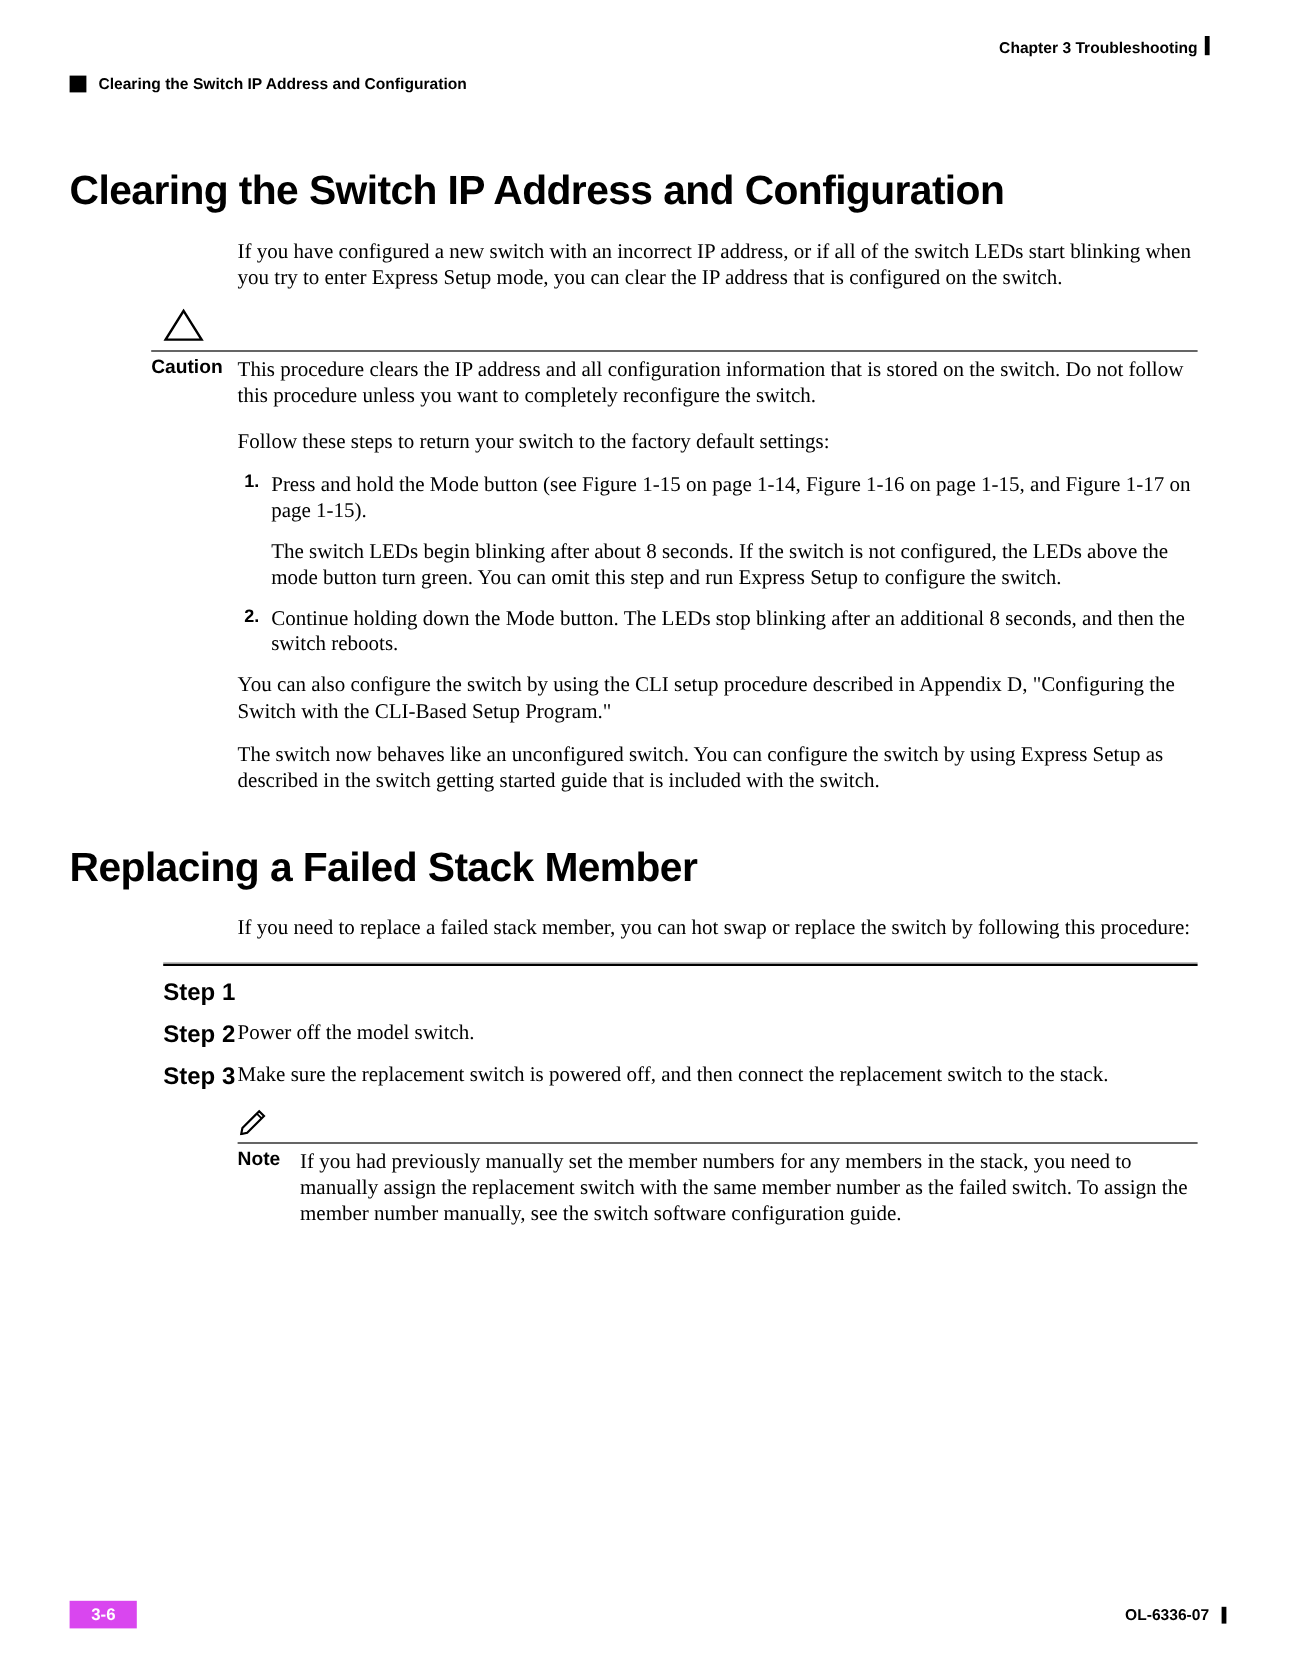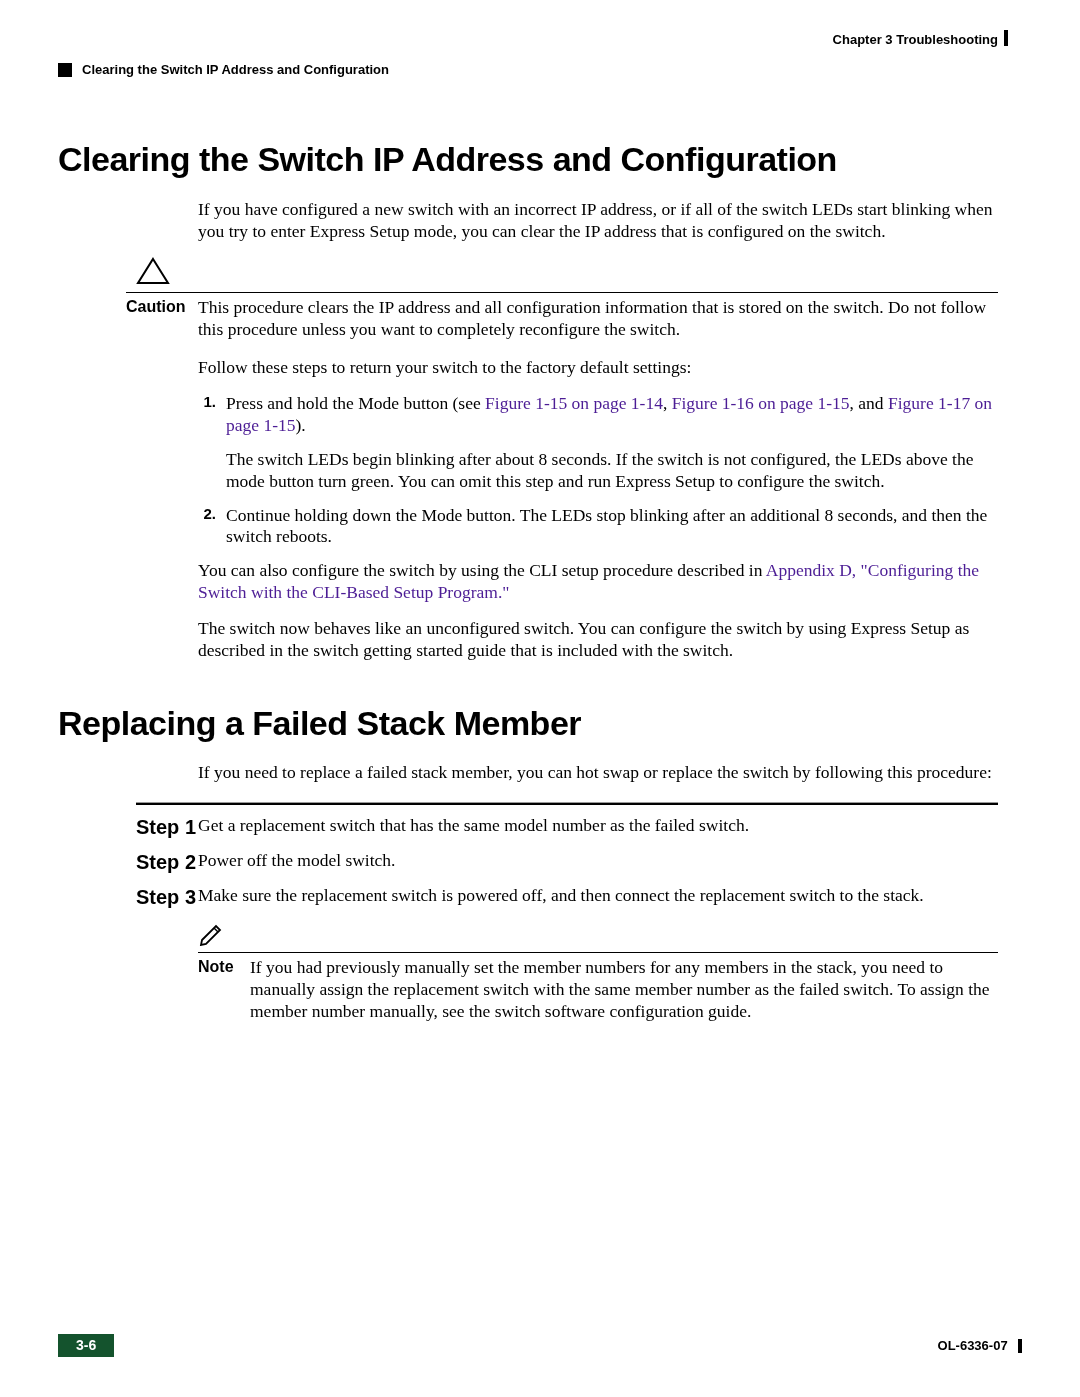--- a/index.html
+++ b/index.html
@@ -117,21 +117,21 @@
     width: 18px;
     text-align: right;
   }
   .ol-body {
     flex: 1;
   }
   .ol-sub {
     margin-top: 12px;
   }
   a.xref {
-    color: #4c1d95;
+    color: #000000;
     text-decoration: none;
     margin-top: 32px;
   }
   .steps-rule {
     border: none;
     height: 3px;
     background: linear-gradient(to bottom, #999 0%, #999 33%, #000 33%, #000 100%);
     margin: 18px 0 10px 0;
   }
   .step-row {
@@ -190,21 +190,21 @@
     font-size: 13px;
     font-weight: bold;
   }
   .footer-bottom {
     display: flex;
     justify-content: space-between;
     align-items: center;
     margin-top: 2px;
   }
   .page-num-box {
-    background: #14532d;
+    background: #d946ef;
     color: #fff;
     font-family: Arial, Helvetica, sans-serif;
     font-weight: bold;
     font-size: 14px;
     padding: 3px 18px;
   }
   .doc-id {
     font-family: Arial, Helvetica, sans-serif;
     font-weight: bold;
     font-size: 13px;
@@ -280,21 +280,20 @@
   <div class="section2">
     <h1 class="section-title">Replacing a Failed Stack Member</h1>
     <div class="body-col">
       <p class="para">If you need to replace a failed stack member, you can hot swap or replace the switch by following this procedure:</p>
     </div>
 
     <hr class="steps-rule" style="margin-left:78px">
 
     <div class="step-row">
       <div class="step-label">Step 1</div>
-      <div class="step-body">Get a replacement switch that has the same model number as the failed switch.</div>
     </div>
     <div class="step-row">
       <div class="step-label">Step 2</div>
       <div class="step-body">Power off the model switch.</div>
     </div>
     <div class="step-row">
       <div class="step-label">Step 3</div>
       <div class="step-body">Make sure the replacement switch is powered off, and then connect the replacement switch to the stack.</div>
     </div>
 

